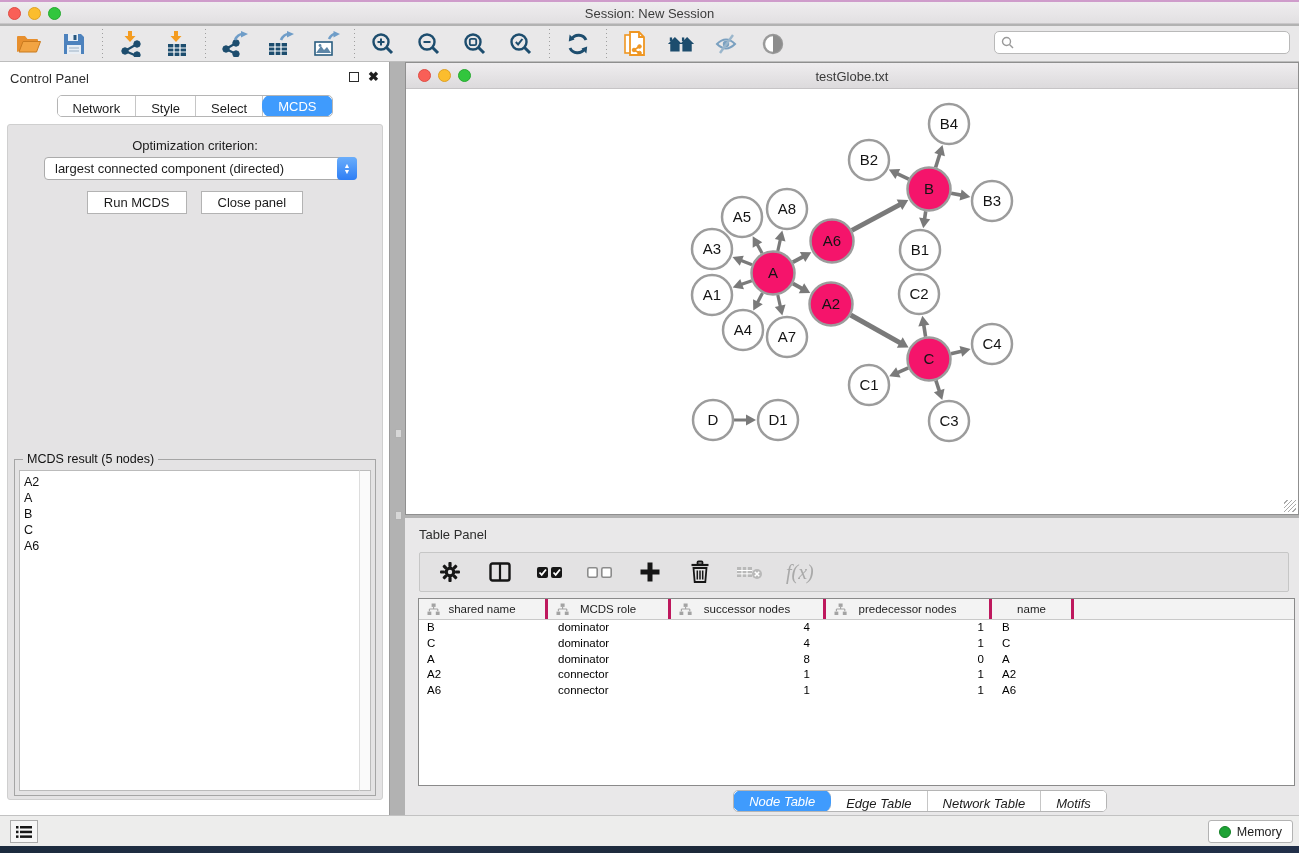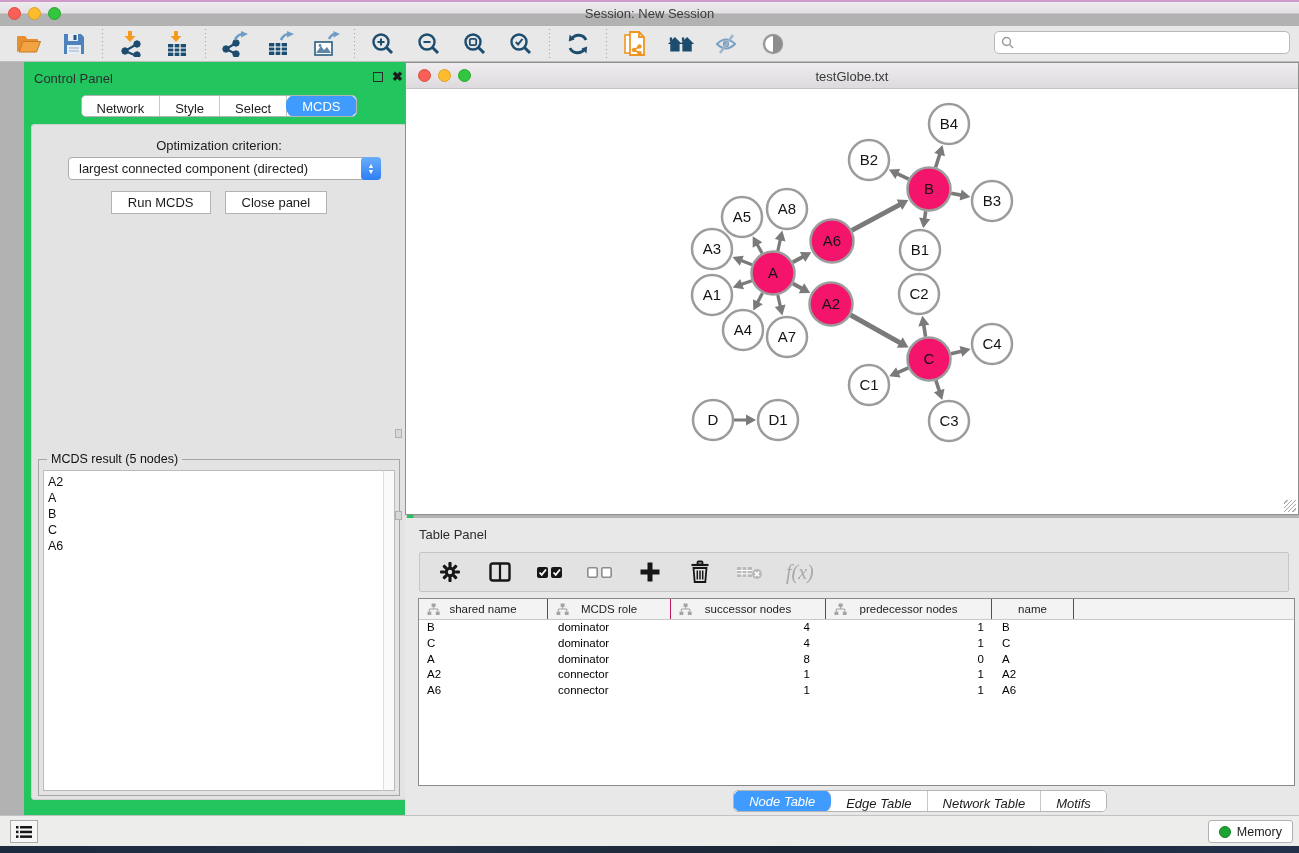--- a/index.html
+++ b/index.html
@@ -1,21 +1,21 @@
 <!DOCTYPE html>
 <html><head>
 <meta charset="utf-8">
 <style>
   * { margin:0; padding:0; box-sizing:border-box; }
   html,body { width:1299px; height:853px; overflow:hidden;
     font-family:"Liberation Sans", sans-serif; font-size:13px; color:#1c1c1c;
     background:#b2b2b2; -webkit-font-smoothing:antialiased; }
 
   
-  #titlebar { position:absolute; left:0; top:0; width:1299px; height:14px;
+  #titlebar { position:absolute; left:0; top:0; width:1299px; height:24px;
     background:linear-gradient(#f0eef0,#e2e0e2); border-bottom:1px solid #c9c7c9; }
   #titlebar::before { content:""; position:absolute; left:0; top:0; width:100%; height:2px;
     background:#cf9ccb; }
   .traffic { position:absolute; top:7px; width:13px; height:13px; border-radius:50%; }
   .t-red   { background:#f95f57; border:1px solid #df4d44; }
   .t-yellow{ background:#fbbd2e; border:1px solid #dfa123; }
   .t-green { background:#32c63e; border:1px solid #27a930; }
   #app-title { position:absolute; top:6px; width:100%; text-align:center; color:#3c3c3c; }
 
   #toolbar { position:absolute; left:0; top:26px; width:1299px; height:36px;
@@ -24,21 +24,21 @@
   .tb-sep { width:1px; height:30px;
     background-image:linear-gradient(#9f9f9f 30%, transparent 0); background-size:1px 4px; }
   .tb-btn { width:28px; height:28px; display:flex; align-items:center; justify-content:center; }
   #search-box { position:absolute; right:9px; top:5px; width:296px; height:23px;
     background:#fff; border:1px solid #b9b9b9; border-radius:5px;
     display:flex; align-items:center; padding-left:6px; gap:4px; }
   #search-input { border:none; outline:none; flex:1; font-size:12px; background:transparent; }
 
   
   #control-panel { position:absolute; left:0; top:62px; width:390px; height:753px;
-    background:#22c55e; border-right:1px solid #9c9c9c;margin-left:24px; }
+    background:#ffffff; border-right:1px solid #9c9c9c; }
   #cp-header { position:absolute; left:10px; top:9px; color:#2d2d2d; }
   .win-btns { position:absolute; display:flex; gap:9px; align-items:center; }
   #cp-btns { right:10px; top:10px; }
   .float-box { width:10px; height:10px; border:1.5px solid #2b2b2b; }
   .close-x { font-weight:bold; color:#1d1d1d; font-size:13px; line-height:10px; }
 
   .seg-tabs { display:flex; background:#fff; border:1px solid #b5b5b5; border-radius:5px;
     height:22px; overflow:hidden; }
   .seg { padding:12px 15px; display:flex; align-items:center; color:#1c1c1c;
     border-right:1px solid #c6c6c6; background:#fff; }
@@ -94,21 +94,21 @@
   #tp-header { position:absolute; left:14px; top:9px; color:#2d2d2d; }
   #tp-btns { right:12px; top:10px; }
   #tp-toolbar { position:absolute; left:14px; top:34px; width:870px; height:40px;
     background:#e3e2e3; border:1px solid #c6c6c6; border-radius:2px;
     display:flex; align-items:center; gap:22px; padding-left:16px; }
   .fx { font-family:Liberation Serif, serif; font-style:italic; font-size:20px; color:#a9a9a9; }
   #data-table { position:absolute; left:13px; top:80px; width:877px; height:188px;
     background:#fff; border:1px solid #8a8a8a; overflow:hidden; }
   #thead { display:flex; background:#f3f3f3; border-bottom:1px solid #c9c9c9; height:21px; }
   .th { display:flex; align-items:center; justify-content:center; gap:5px;
-    border-right:1px solid #be185d; font-size:11.5px; color:#1d1d1d; position:relative; }
+    border-right:3px solid #be185d; font-size:11.5px; color:#1d1d1d; position:relative; }
   .th .hicon { position:absolute; left:8px; top:4px; }
   .tr { display:flex; height:15.8px; }
   .td { font-size:11.5px; line-height:15.8px; color:#000; white-space:nowrap; overflow:hidden; }
   #tp-tabs { position:absolute; left:8px; width:100%; top:272px; display:flex; justify-content:center;font-style:italic; }
 
   
   #status-bar { position:absolute; left:0; top:815px; width:1299px; height:31px;
     background:#ededec; border-top:1px solid #c2c2c2; }
   #list-btn { position:absolute; left:10px; top:4px; width:28px; height:23px;
     background:#f6f6f6; border:1px solid #ababab; display:flex; align-items:center; justify-content:center; }

